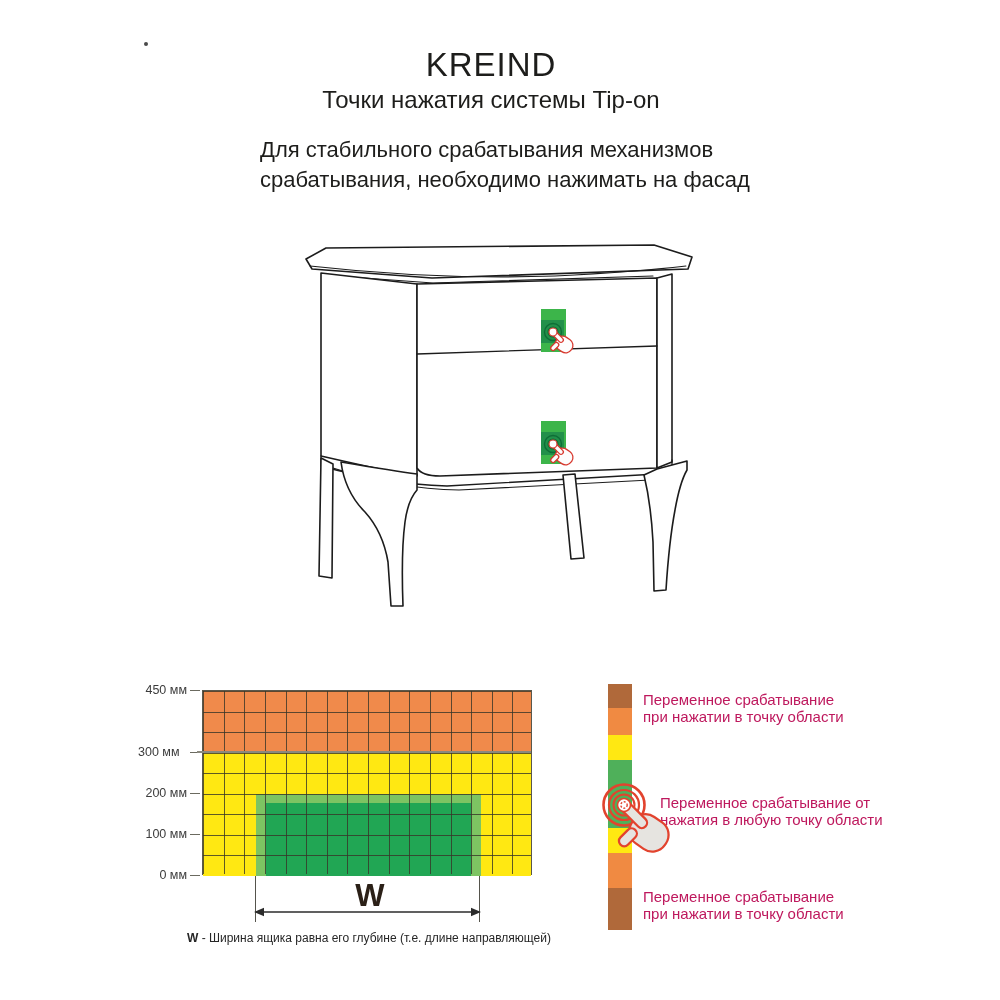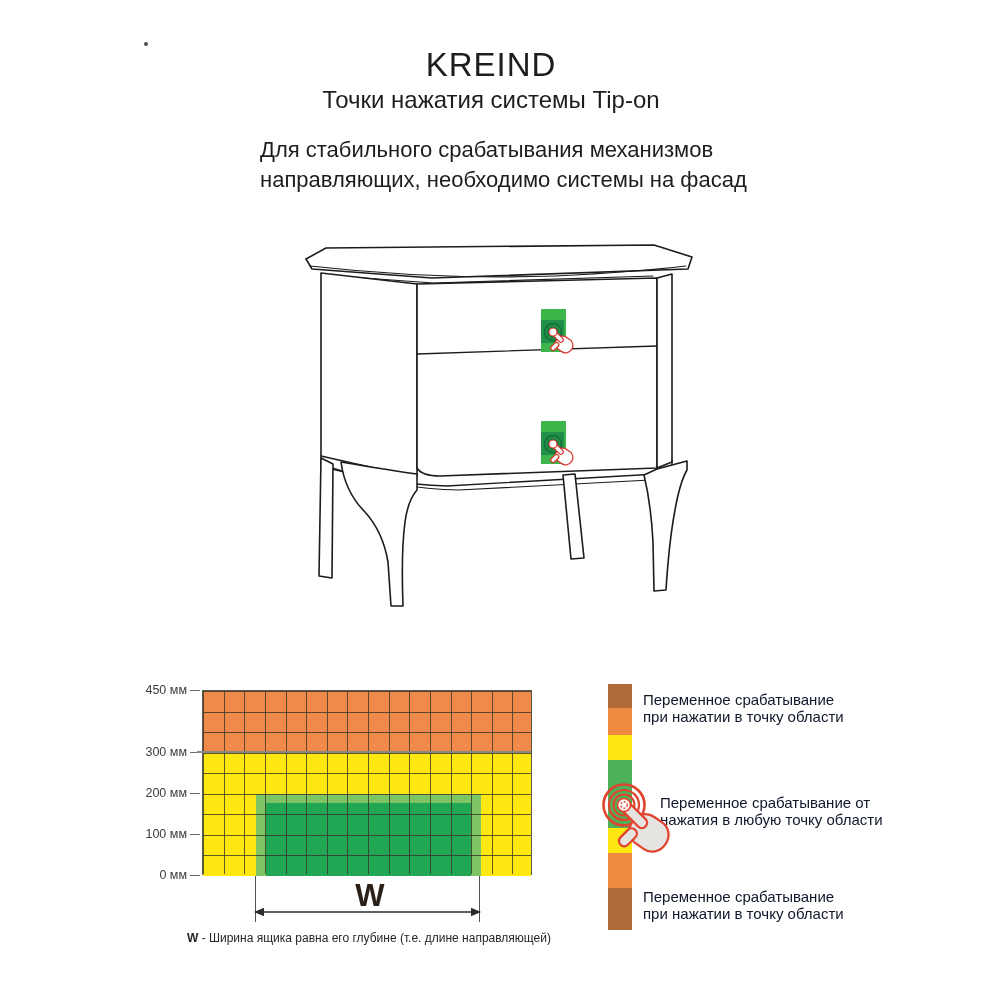--- a/index.html
+++ b/index.html
@@ -47,39 +47,39 @@
   
   .legend-bar { left:608px; top:684px; width:24px; }
   .legend-bar .seg { width:100%; }
   .seg1 { height:24px; background:#B0693A; }
   .seg2 { height:27px; background:#F08A42; }
   .seg3 { height:25px; background:#FFE812; }
   .seg4 { height:68px; background:#4FB05A; }
   .seg5 { height:25px; background:#FFE812; }
   .seg6 { height:35px; background:#F08A42; }
   .seg7 { height:42px; background:#B0693A; }
-  .legend-text { font-size:15px; line-height:17px; color:#0f172a; white-space:nowrap; }
+  .legend-text { font-size:15px; line-height:17px; color:#be185d; white-space:nowrap; }
   .lt1 { left:643px; top:691px; }
   .lt2 { left:660px; top:794px; }
   .lt3 { left:643px; top:888px; }
   .touch-icon { left:590px; top:763px; width:105px; height:105px; z-index:5; }
 </style>
 </head>
 <body>
 
 <div id="canvas">
 
   <div class="abs stray-dot"></div>
 
   <div class="abs brand-title">KREIND</div>
   <div class="abs subtitle">Точки нажатия системы Tip-on</div>
 
   <div class="abs description">
     <div>Для стабильного срабатывания механизмов</div>
-    <div>направляющих, необходимо системы на фасад</div>
+    <div>срабатывания, необходимо нажимать на фасад</div>
   </div>
 
   <svg class="abs furniture" viewBox="0 0 520 390">
     <defs>
       <g id="hand">
         <rect x="3" y="6" width="21" height="17" rx="8" transform="rotate(35 13 14)"></rect>
         <rect x="2" y="12" width="5.5" height="11" rx="2.7" transform="rotate(45 4 14)"></rect>
         <rect x="-2.75" y="-2" width="5.5" height="18" rx="2.7" transform="rotate(-45)"></rect>
       </g>
     </defs>
@@ -132,21 +132,21 @@
     <div class="zone zone-lgreen"></div>
     <div class="zone zone-dgreen"></div>
     <div class="grid-lines"></div>
     <div class="line-300"></div>
   </div>
 
   <div class="abs tick-row" style="top:682px;">
     <span class="tick-label">450 мм</span>
       <span class="tick-dash"></span>
   </div>
-  <div class="abs tick-row" style="top:744px;">
+  <div class="abs tick-row" style="top:744px;justify-content:space-between;">
     <span class="tick-label">300 мм</span>
       <span class="tick-dash"></span>
   </div>
   <div class="abs tick-row" style="top:785px;align-items:center;">
     <span class="tick-label">200 мм</span>
       <span class="tick-dash"></span>
   </div>
   <div class="abs tick-row" style="top:826px;">
     <span class="tick-label">100 мм</span>
       <span class="tick-dash"></span>

